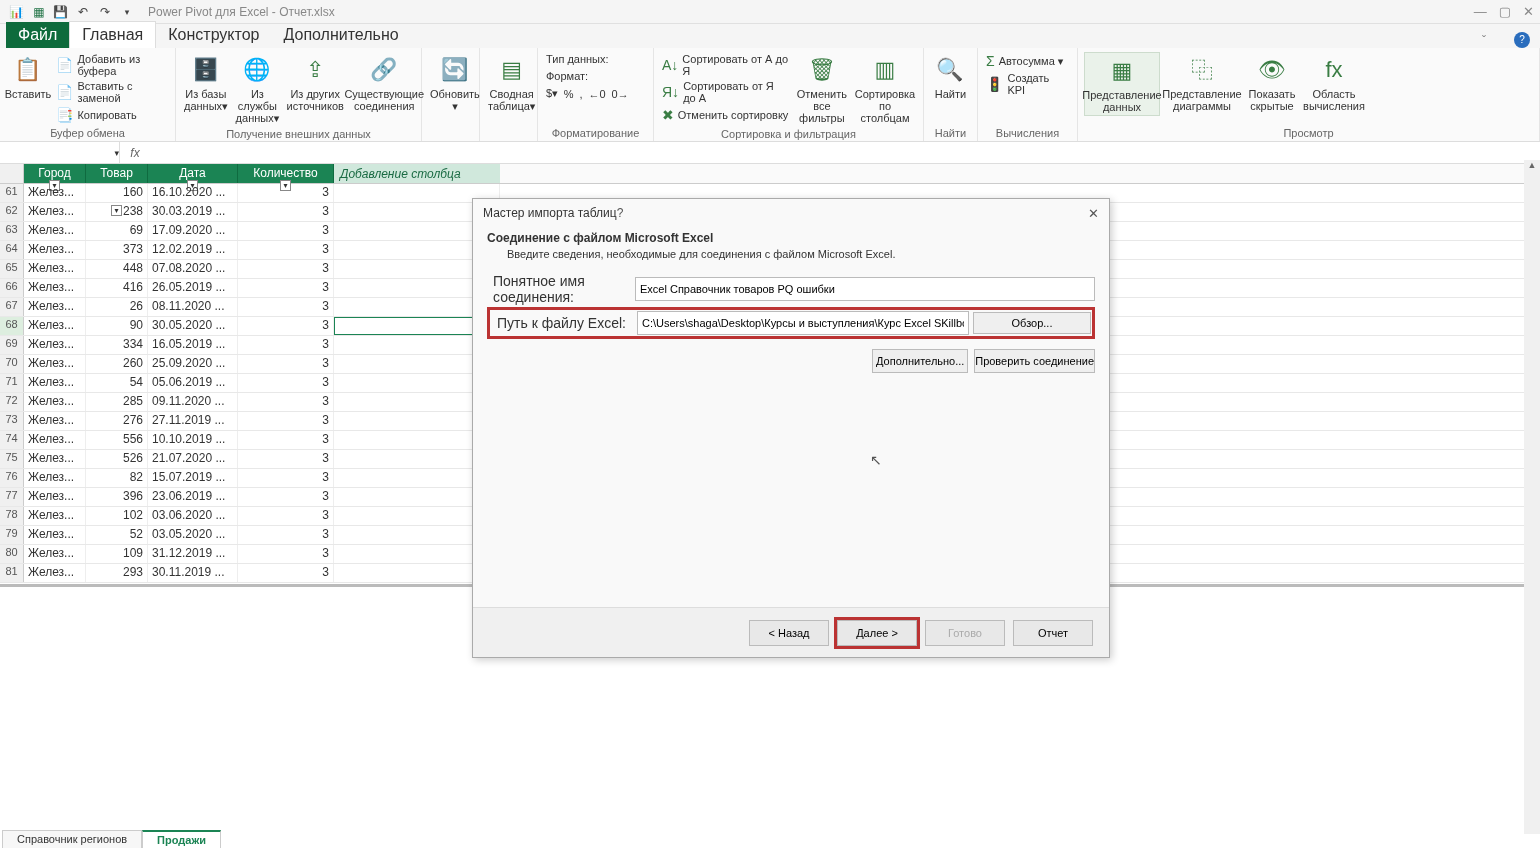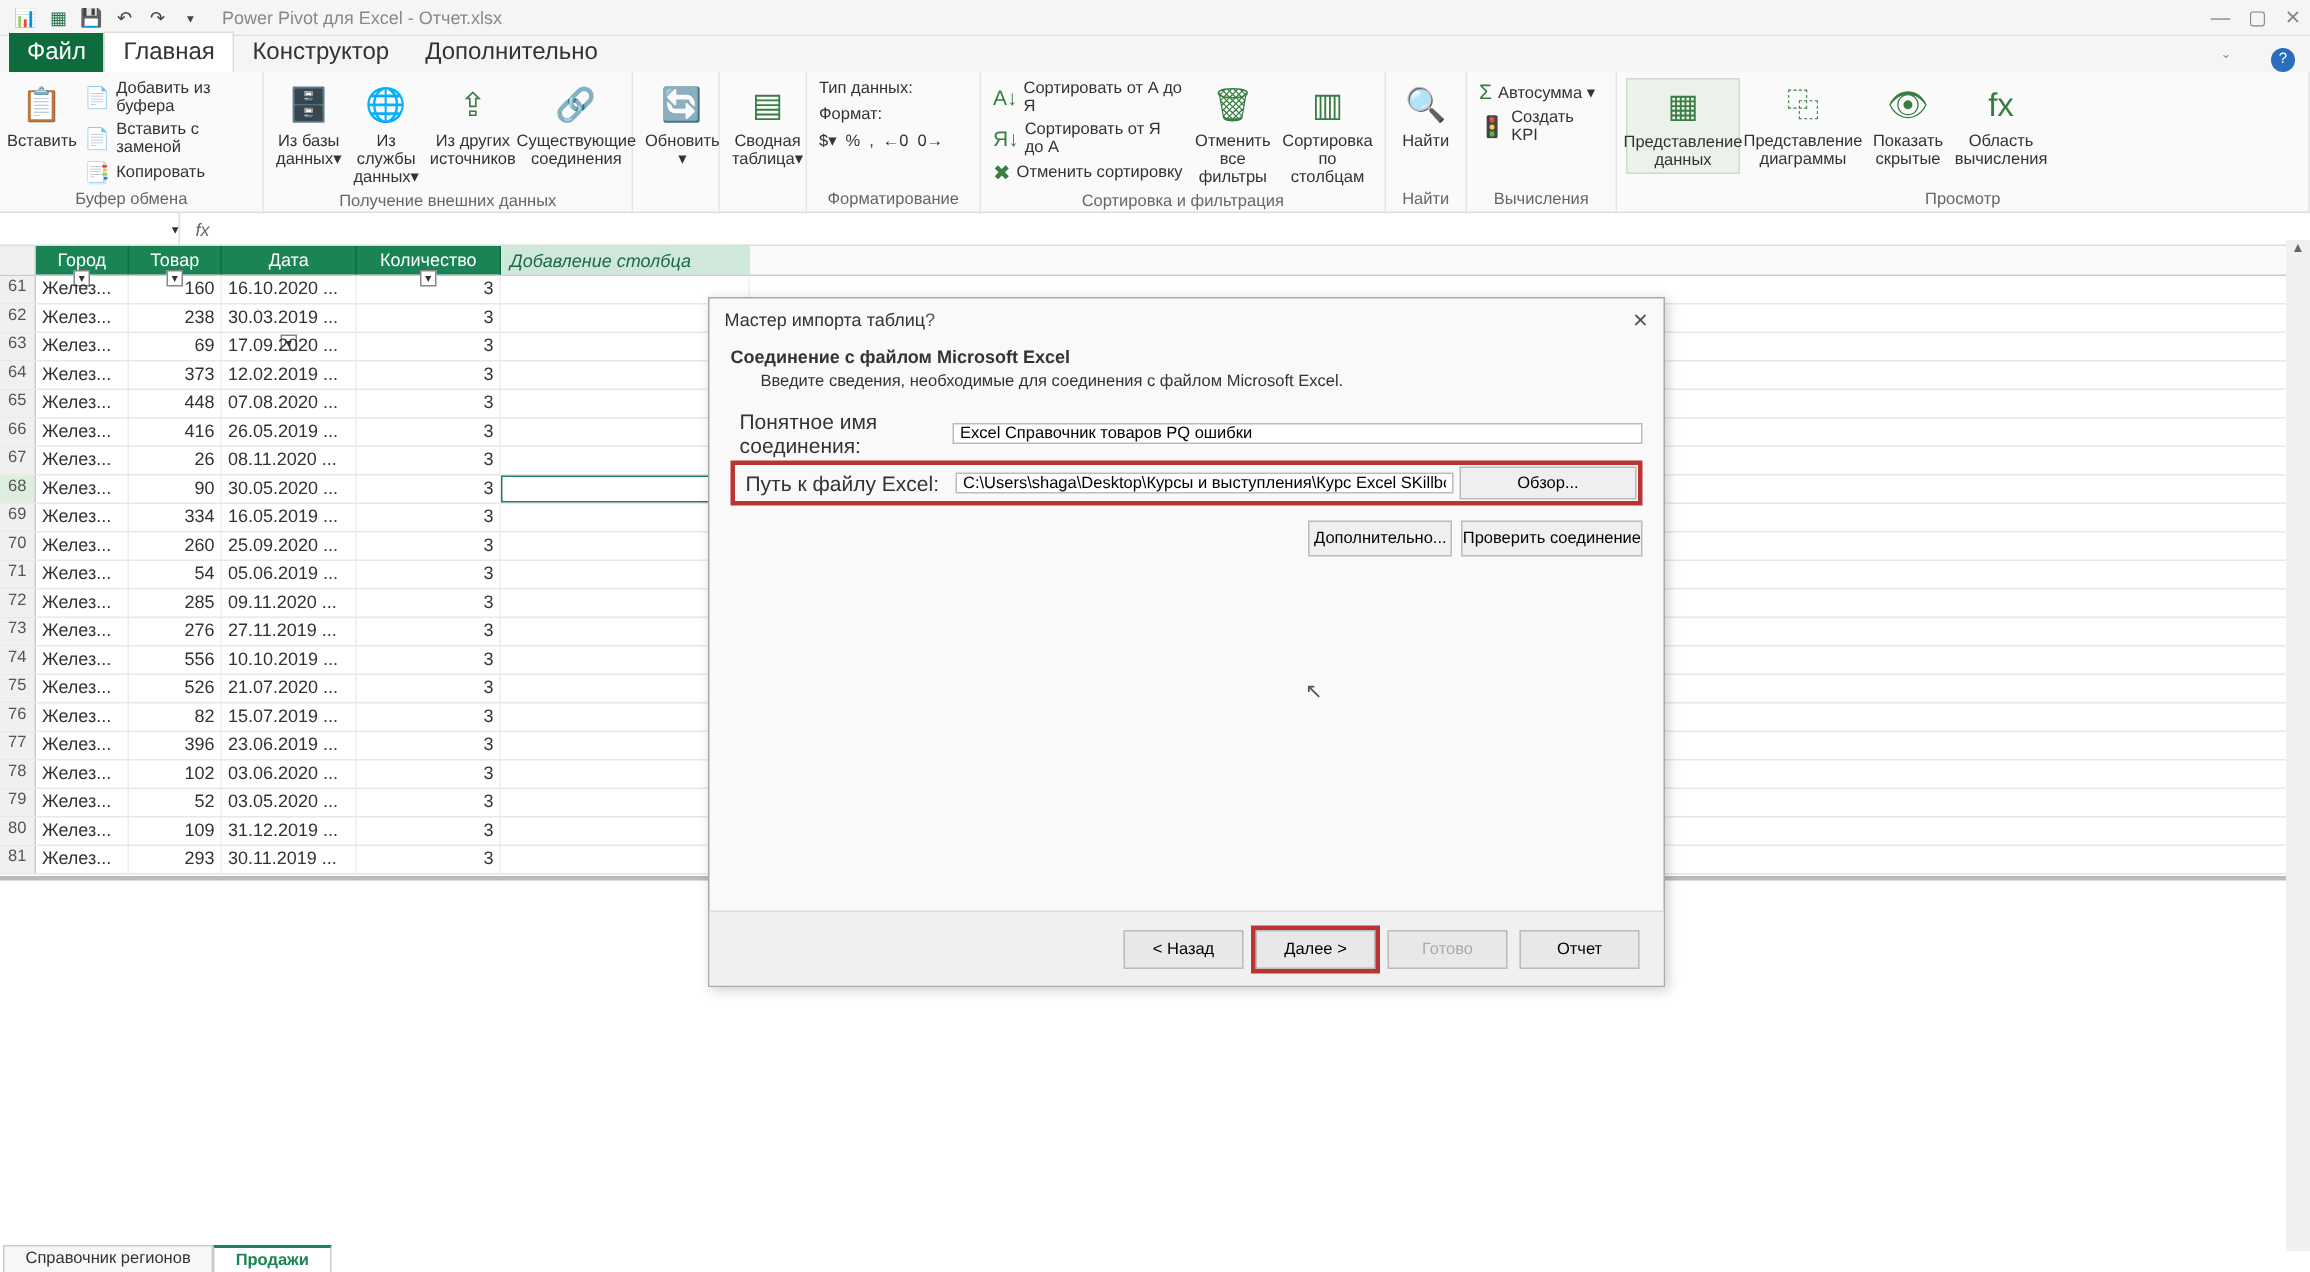--- a/index.html
+++ b/index.html
@@ -49,22 +49,22 @@
   
   .grid-rows { }
   .grid-row { height: 19px; display: flex; border-bottom: 1px solid #e8e8e8; }
   .row-num { width: 24px; background: #f0f0f0; text-align: center; font-size: 11px; border-right: 1px solid #ccc; color: #555; padding-top: 1px; }
   .cell { padding: 1px 4px; font-size: 12px; border-right: 1px solid #eee; overflow: hidden; white-space: nowrap; text-overflow: ellipsis; }
   .grid-row.selected .row-num { background: #ddeedf; }
   .grid-row.selected .cell.selected-cell { border: 1px solid #1b8454; }
   
   
   .c-city { width: 62px; }
-  .c-prod { width: 62px; }
-  .c-date { width: 90px; gap: 43px; }
+  .c-prod { width: 62px; gap: 25px; }
+  .c-date { width: 90px; }
   .c-qty  { width: 96px; text-align: right; }
   .c-add  { width: 166px; }
   
   
   .bottom-empty { position: absolute; left: 0; right: 0; top: 584px; bottom: 14px; border-top: 3px solid #bbb; background: #fff; }
   .bottom-tabs { position: absolute; bottom: 0; left: 2px; display: flex; }
   .bottom-tabs .btab { padding: 2px 14px; font-size: 11px; border: 1px solid #ccc; border-bottom: none; background: #f7f7f7; color: #333; }
   .bottom-tabs .btab.active { color: #1b8454; font-weight: bold; border-top: 2px solid #1b8454; background: #fff; }
   
   
@@ -72,21 +72,21 @@
   .vscroll .arrow { height: 16px; text-align: center; font-size: 9px; color: #666; }
   .dialog { position: absolute; left: 472px; top: 198px; width: 638px; height: 460px; background: #f9f9f9; border: 1px solid #aaa; box-shadow: 2px 2px 8px rgba(0,0,0,0.2); display: flex; flex-direction: column; }
   .dialog-title { height: 28px; display: flex; align-items: center; padding: 0 10px; font-size: 12px; color: #333; }
   .dialog-title .dclose { margin-left: auto; font-size: 13px; color: #555; cursor: pointer; }
   .dialog-title .dhelp { margin-right: 40px; font-size: 12px; color: #555; cursor: pointer; }
   .dialog-body { flex: 1; padding: 4px 14px; }
   .dialog-heading { font-weight: bold; font-size: 12px; margin-bottom: 2px; }
   .dialog-sub { font-size: 11px; color: #333; padding-left: 20px; line-height: 1.3; margin-bottom: 12px; }
   .form-row { display: flex; align-items: center; margin-bottom: 2px; gap: 6px; }
   .form-label { width: 142px; font-size: 14px; padding-left: 6px; }
-  .form-input { flex: 1; border: 1px solid #bbb; background: #fff; font-size: 11px; padding: 3px 4px; height: 14px; }
+  .form-input { flex: 1; border: 1px solid #bbb; background: #fff; font-size: 11px; padding: 3px 4px; height: 24px; }
   .highlight-row { border: 3px solid #b33; padding: 1px; display:flex; align-items:center; gap:4px; }
   .browse-btn { width: 118px; height: 22px; border: 1px solid #bbb; background: #efefef; font-size: 11px; cursor: pointer; }
   .checkbox-row { display: flex; align-items: center; gap: 6px; margin-top: 4px; padding-left: 152px; font-size: 11px; }
   .dialog-actions { display:flex; gap:6px; justify-content:flex-end; margin-top:10px; }
   .dbtn { min-width: 96px; height: 24px; border: 1px solid #bbb; background: #efefef; font-size: 11px; cursor: pointer; }
   .dialog-footer { height: 50px; border-top: 1px solid #ddd; display:flex; align-items:center; justify-content:flex-end; gap:8px; padding-right:16px; background:#f0f0f0; }
   .fbtn { min-width: 80px; height: 26px; border: 1px solid #bbb; background: #e8e8e8; font-size: 11px; cursor: pointer; }
   .fbtn.disabled { color: #aaa; }
   .fbtn.highlight { outline: 3px solid #b33; }
   

